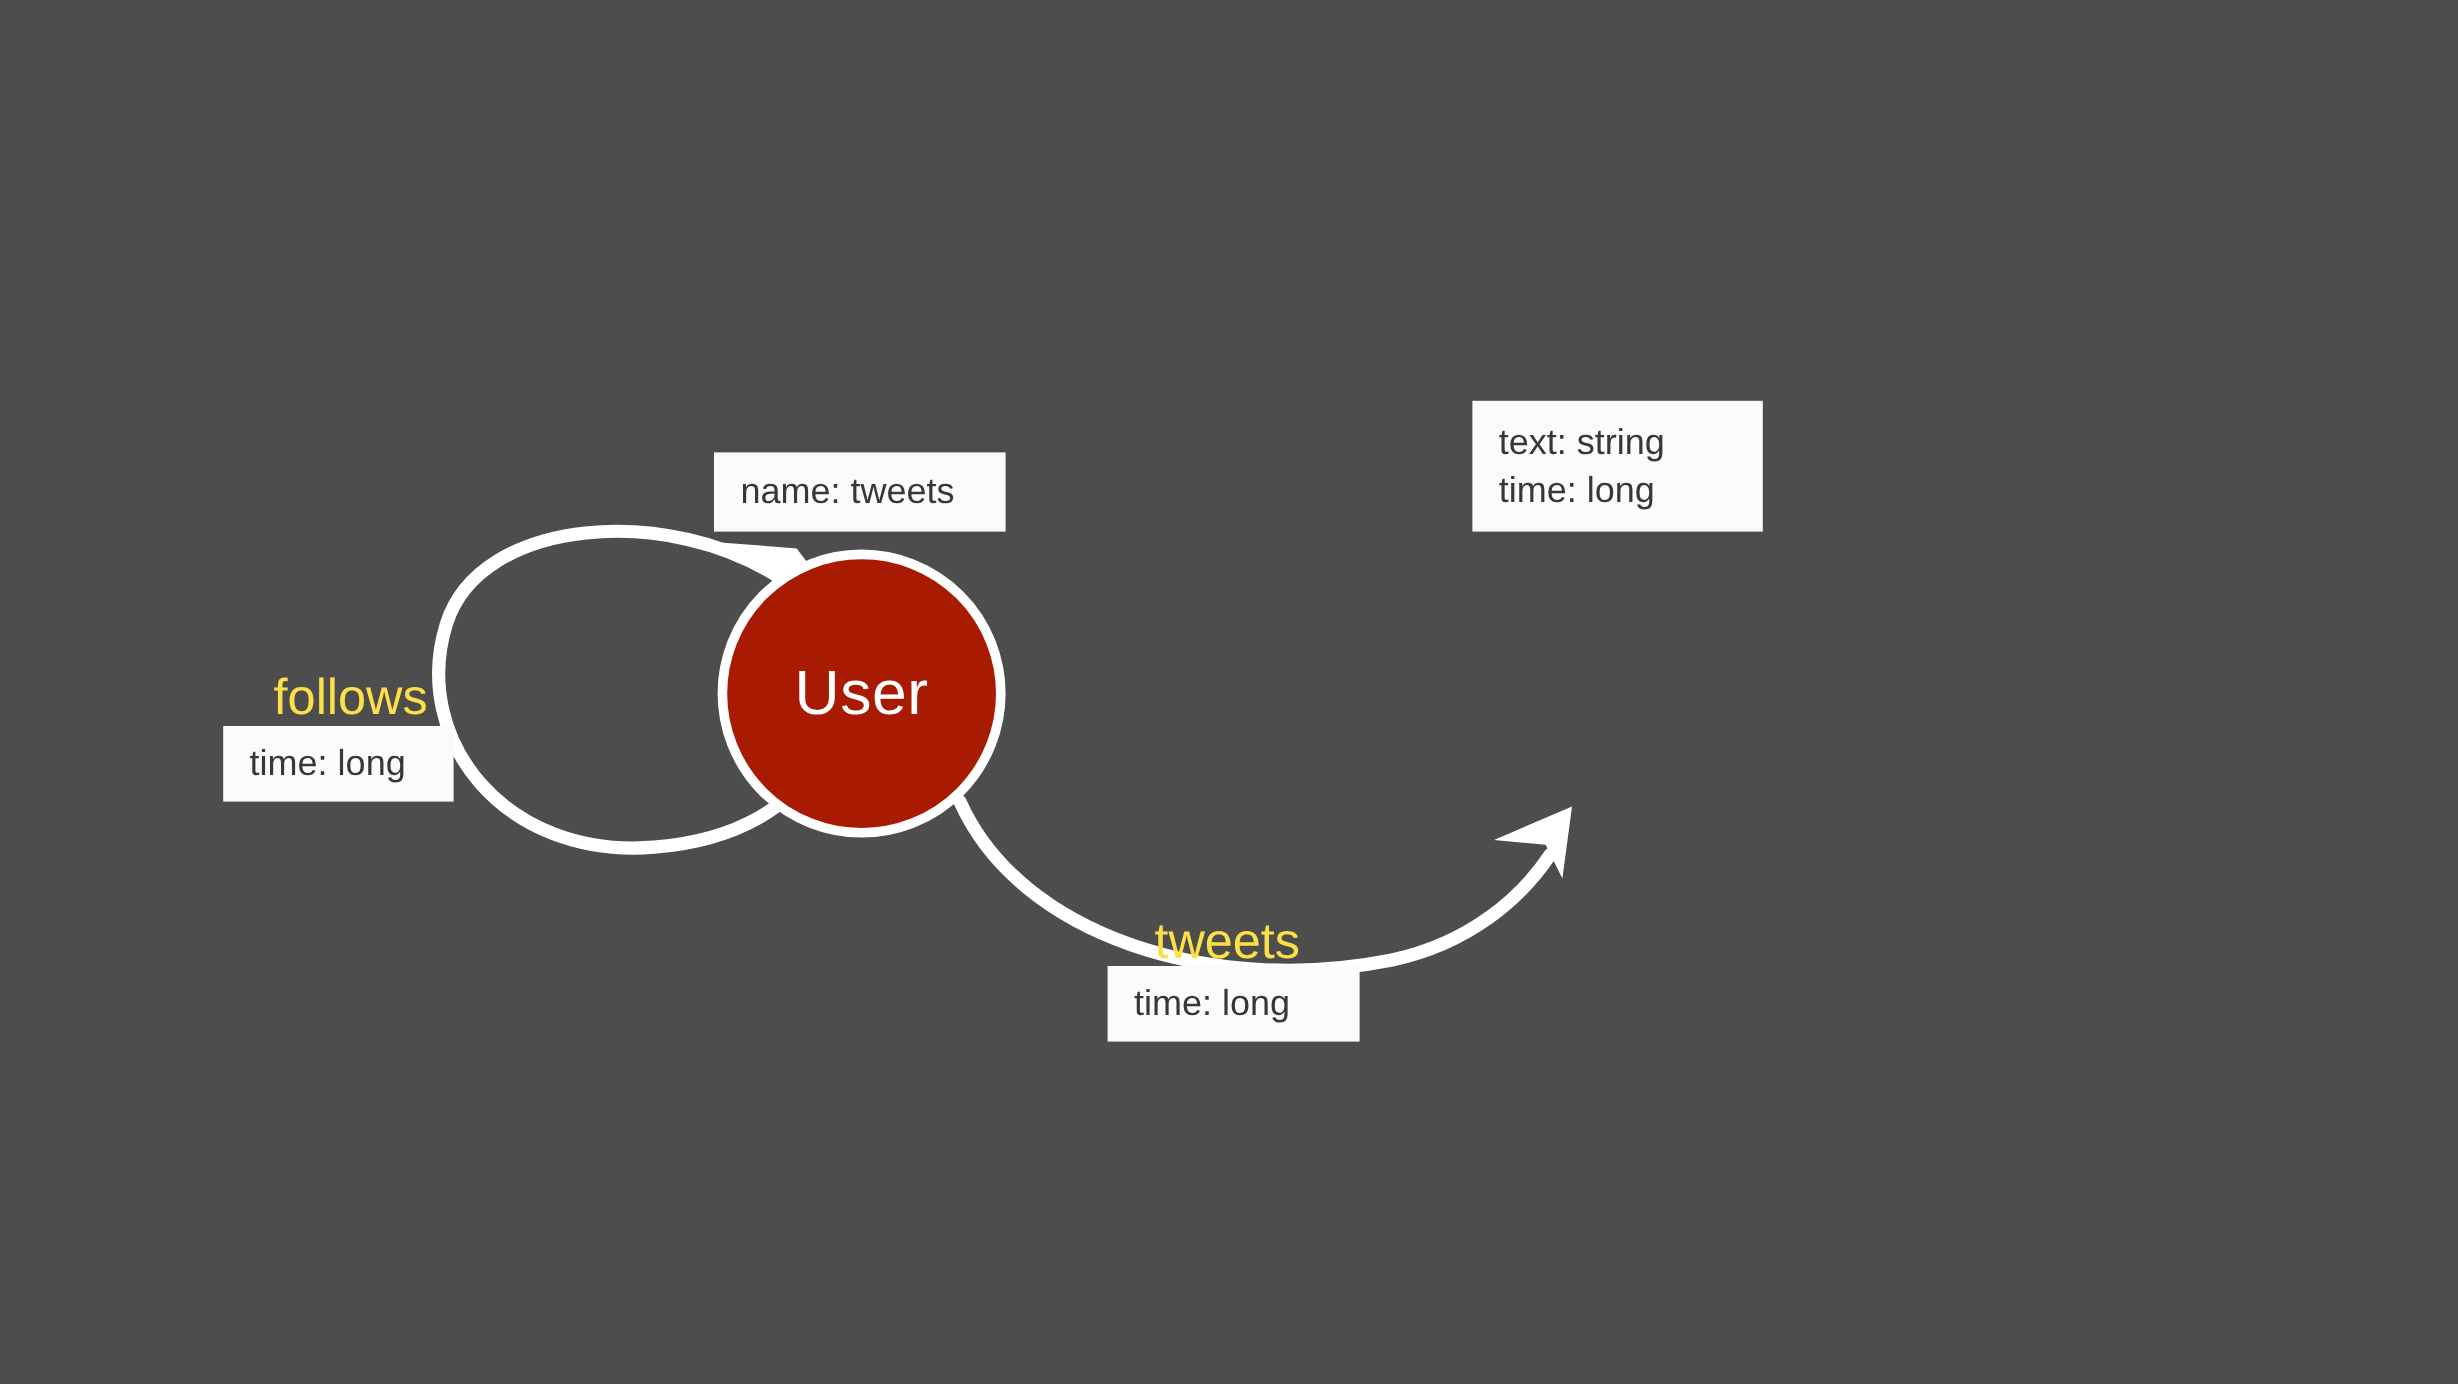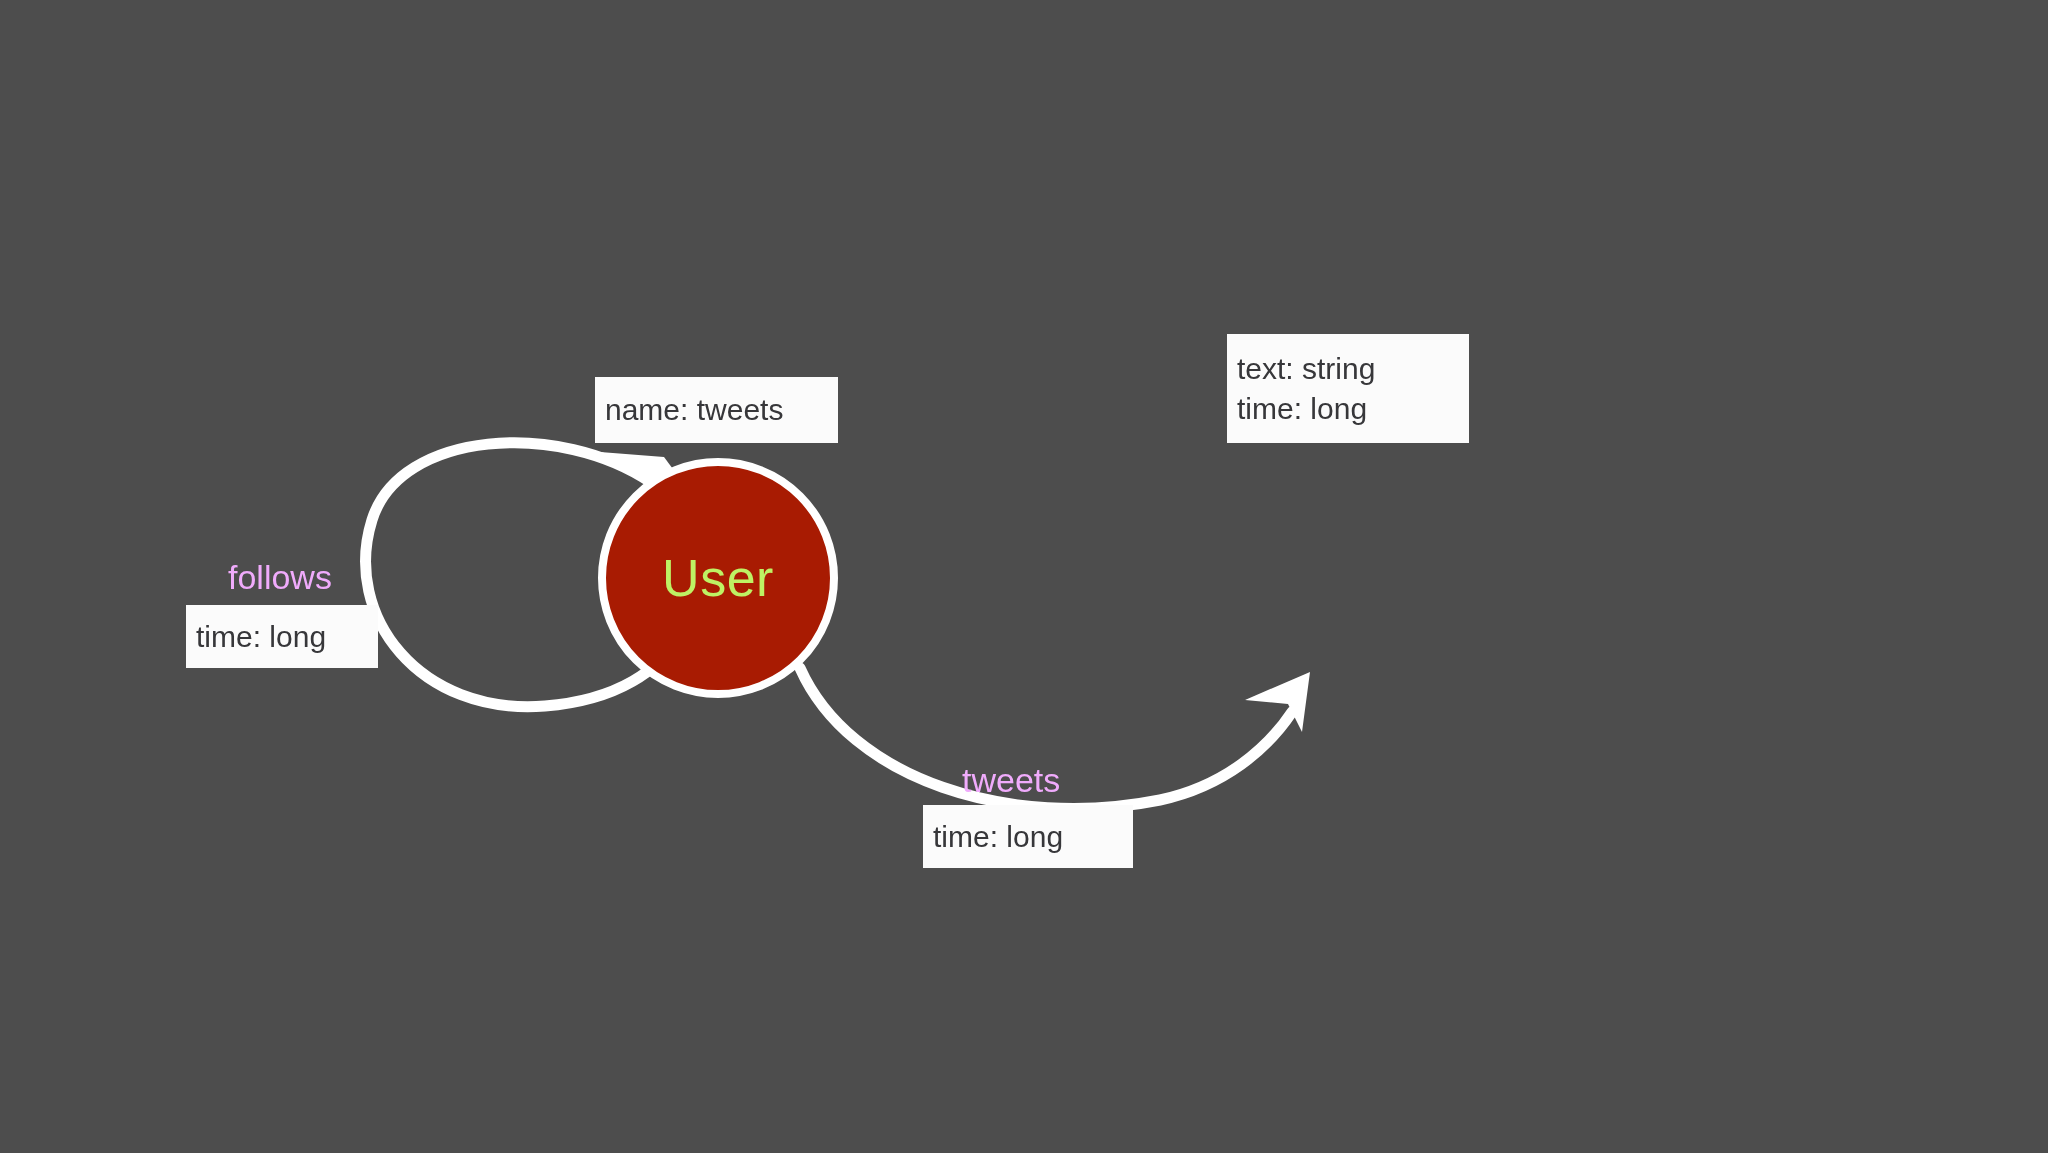--- a/index.html
+++ b/index.html
@@ -26,21 +26,21 @@
     position: absolute;
     border-radius: 50%;
     background: #A81B02;
     border: 8px solid #ffffff;
     box-sizing: border-box;
     display: flex;
     align-items: center;
     justify-content: center;
   }
   .node-label {
-    color: #bef264;
+    color: #ffffff;
     font-size: 52px;
     font-weight: 400;
     letter-spacing: 0.5px;
     line-height: 1;
     user-select: none;
   }
   #node-user {
     left: 598px;
     top: 458px;
     width: 240px;
@@ -51,21 +51,21 @@
     top: 458px;
     width: 240px;
     height: 240px;
   }
   .prop-box {
     position: absolute;
     background: #fbfbfb;
     color: #37373a;
     font-size: 30px;
     line-height: 1.33;
-    padding: 8px 10px;
+    padding: 8px 22px;
     box-sizing: border-box;
     white-space: nowrap;
     display: flex;
     flex-direction: column;
     justify-content: center;
   }
   .prop-line {
     display: block;
   }
   #prop-user {
@@ -91,22 +91,22 @@
   }
   #prop-tweets {
     left: 923px;
     top: 805px;
     width: 210px;
     height: 63px;
     align-items: flex-start;
   }
   .rel-type {
     position: absolute;
-    color: #f0abfc;
-    font-size: 34px;
+    color: #fde047;
+    font-size: 42px;
     line-height: 1;
     white-space: nowrap;
     user-select: none;
   }
   #rel-follows-type {
     left: 228px;
     top: 560px;
   }
   #rel-tweets-type {
     left: 962px;

